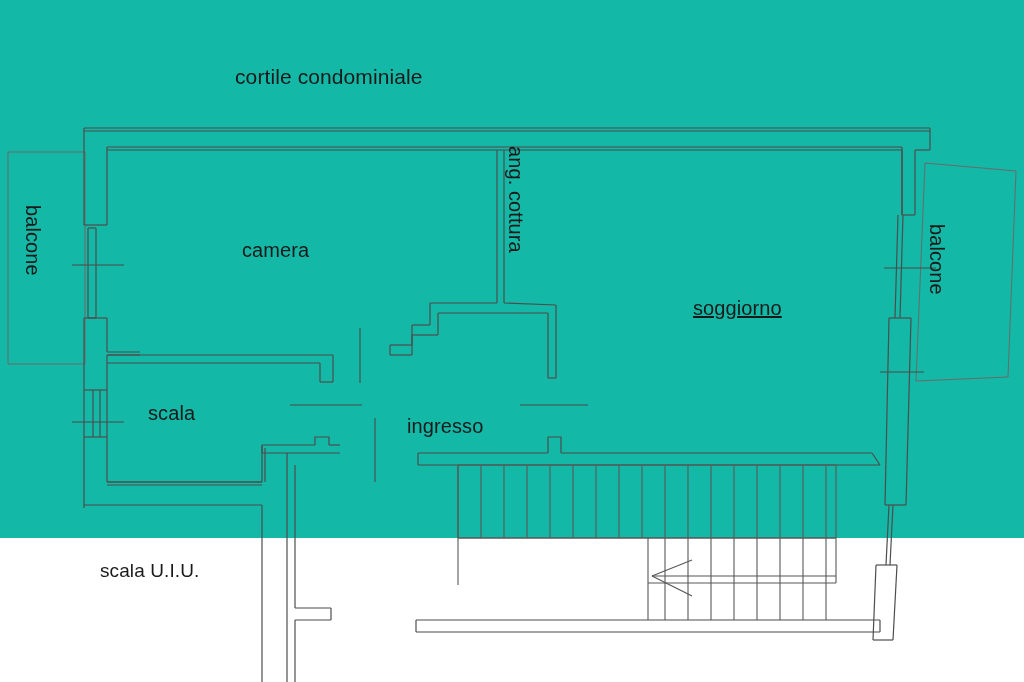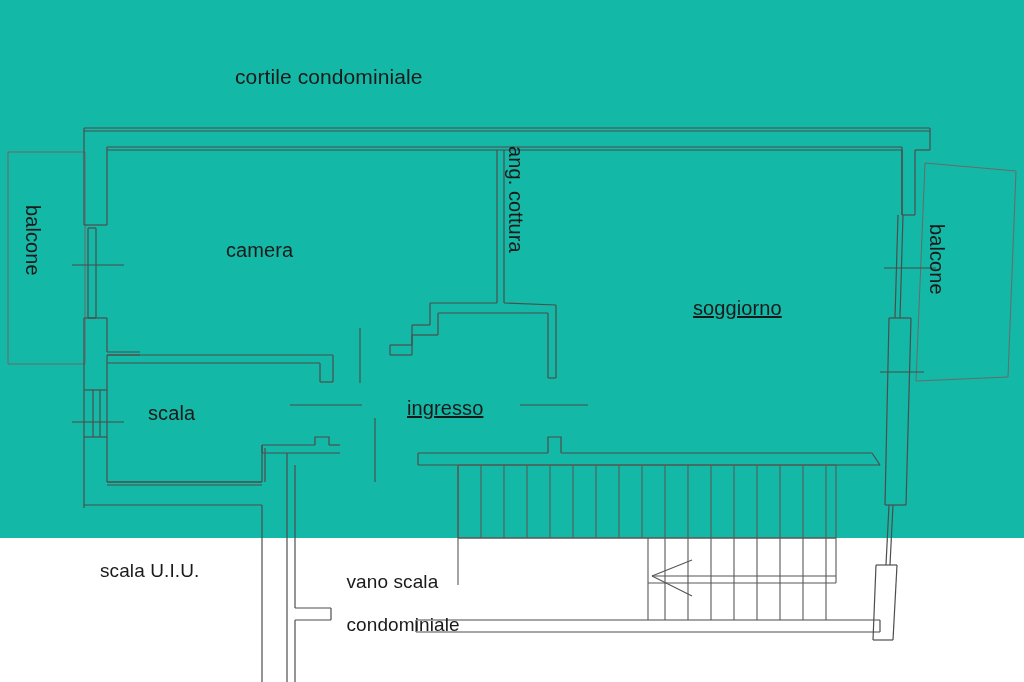--- a/index.html
+++ b/index.html
@@ -287,32 +287,28 @@
       <path class="axis-mark" d="M 290 405 L 362 405"></path>
       <path class="axis-mark" d="M 520 405 L 588 405"></path>
     </g>
 
   </svg>
 
   <div class="label label-title" style="left:235px; top:65px;">cortile condominiale</div>
 
   <div class="label label-room rot-cw" style="left:44px; top:205px;">balcone</div>
 
-  <div class="label label-room" style="left:226px; top:239px;">camera</div>
+  <div class="label label-room" style="left:242px; top:239px;">camera</div>
 
   <div class="label label-room rot-cw" style="left:527px; top:146px;">ang. cottura</div>
 
   <div class="label label-room" style="left:693px; top:297px;text-decoration:underline;">soggiorno</div>
 
   <div class="label label-room rot-cw" style="left:948px; top:224px;">balcone</div>
 
   <div class="label label-room" style="left:148px; top:402px;">scala</div>
 
-  <div class="label label-room" style="left:407px; top:397px;text-decoration:underline;">ingresso</div>
+  <div class="label label-room" style="left:407px; top:415px;">ingresso</div>
 
   <div class="label label-small" style="left:100px; top:560px;">scala U.I.U.</div>
 
-  <div class="label label-small label-multiline" style="left:325px; top:550px;">
-    <span>vano scala</span><br>
-    <span>condominiale</span>
-  </div>
 
 </div>
 
 </body></html>

